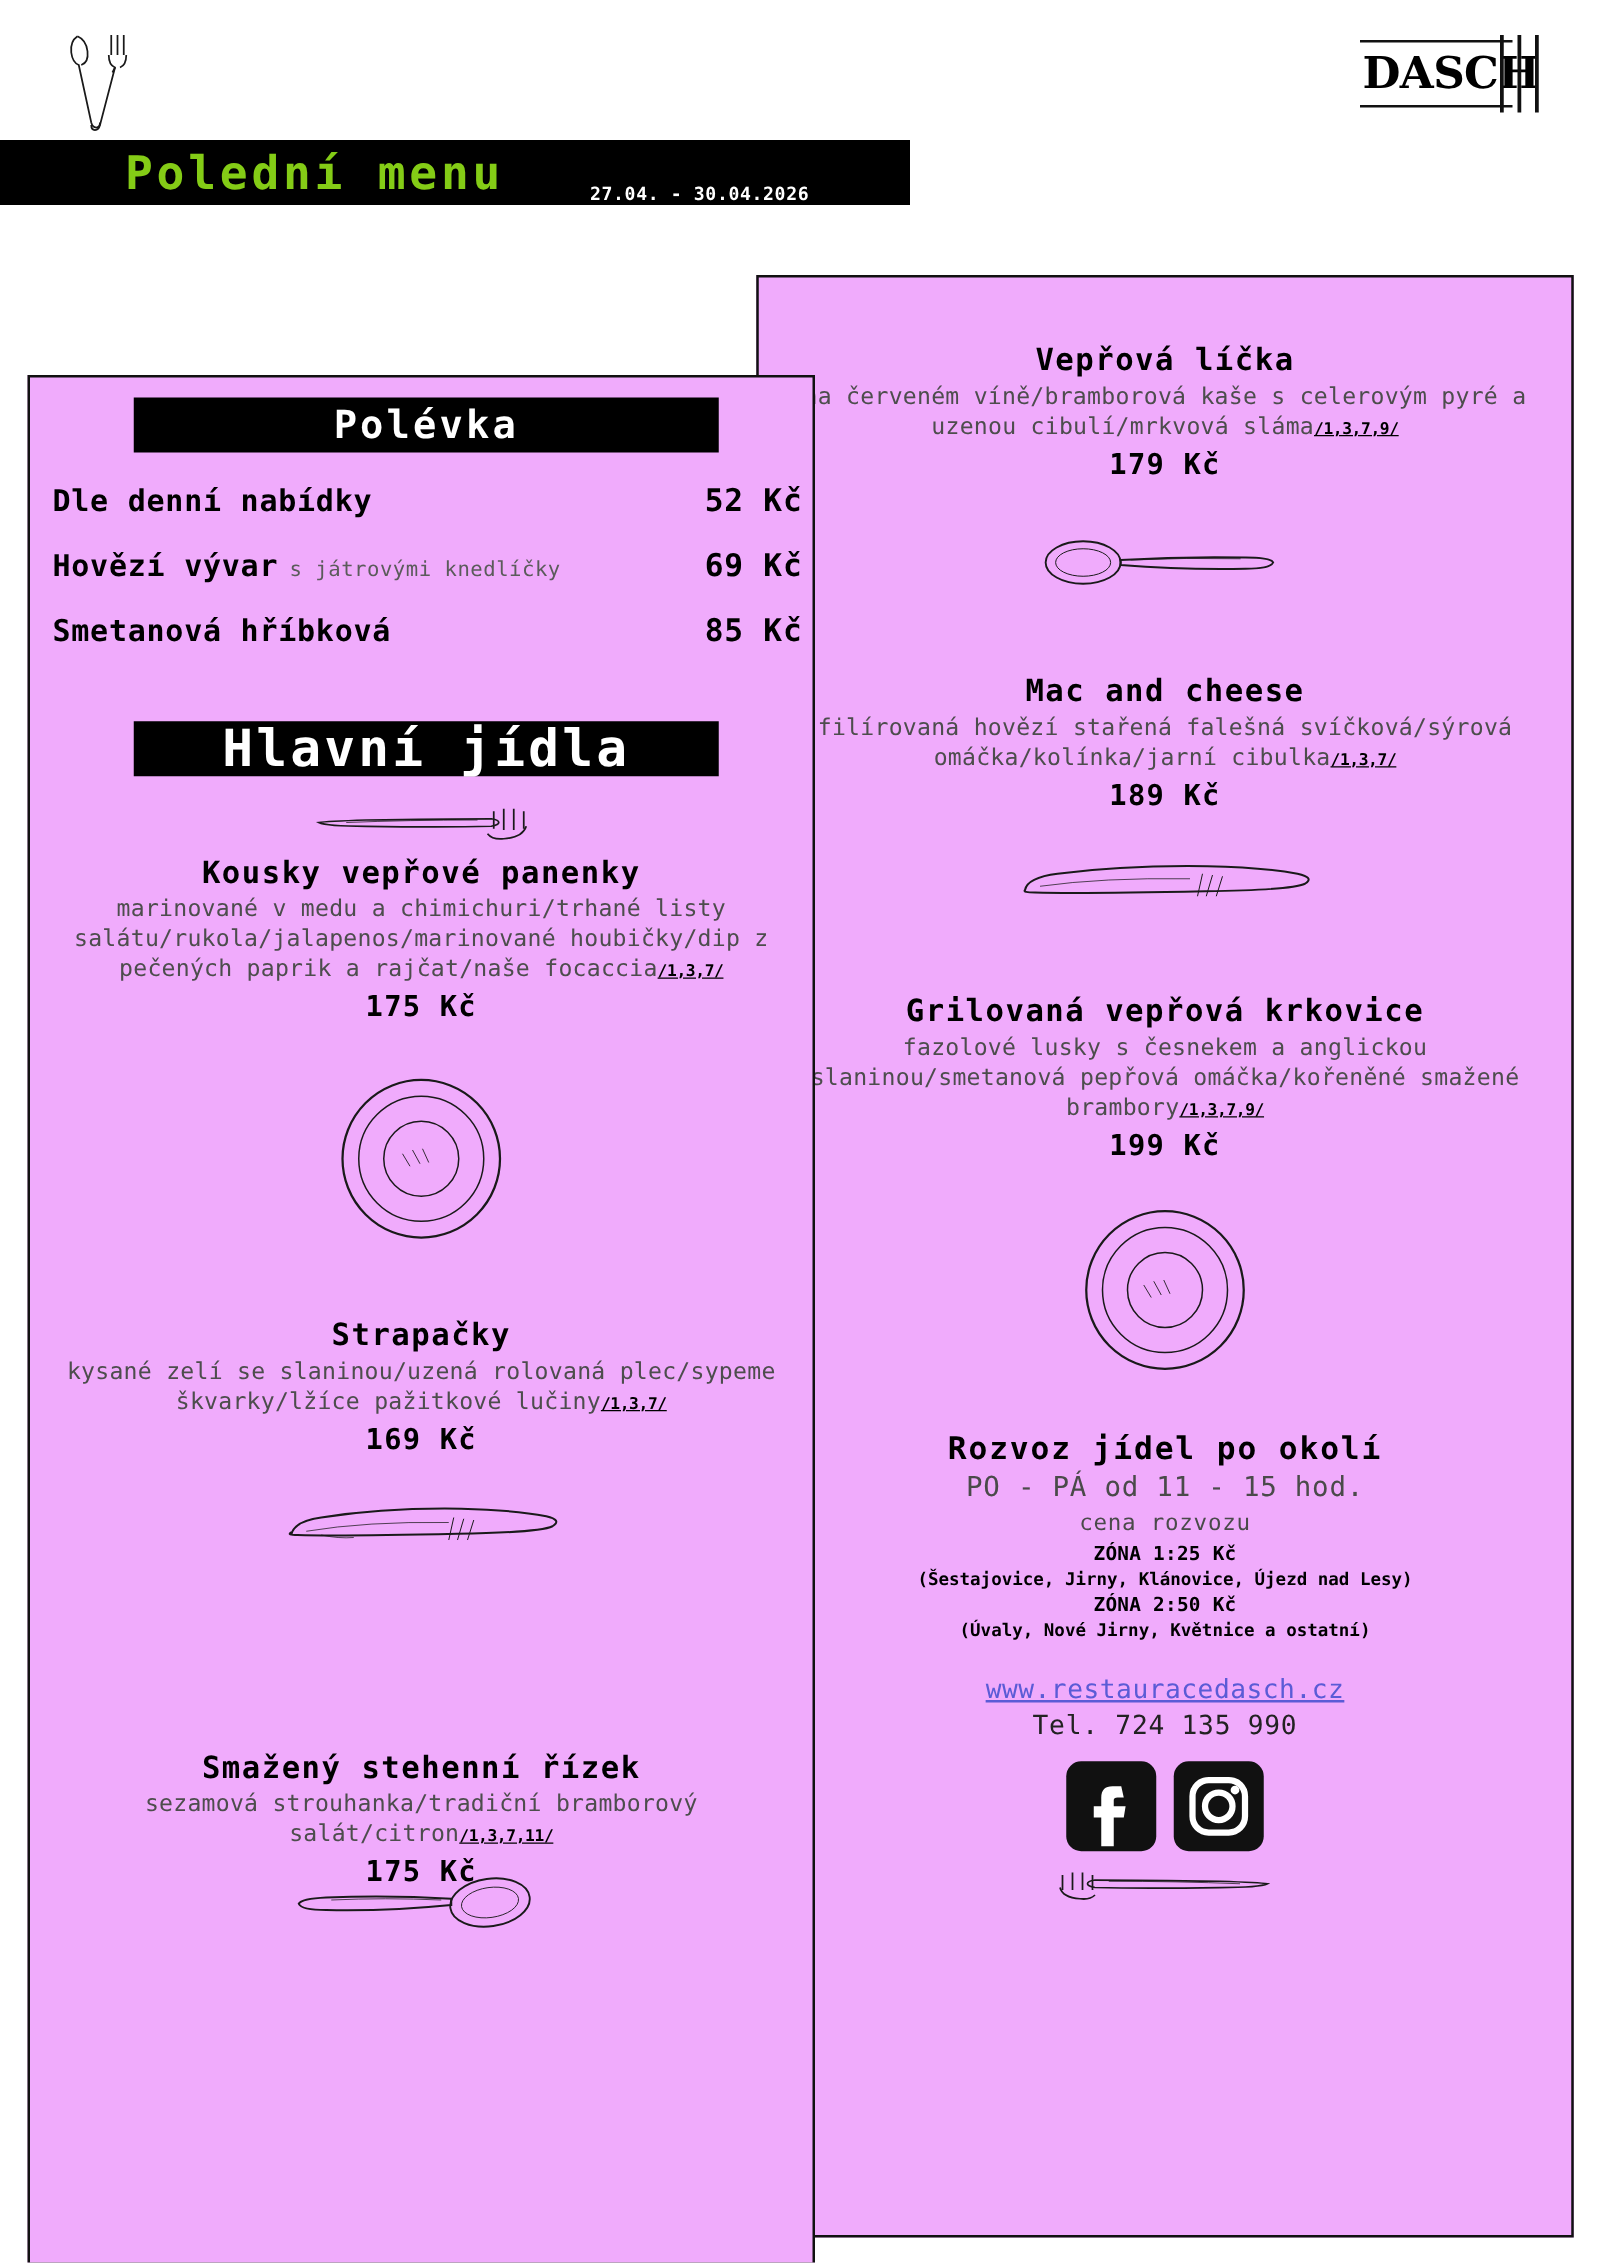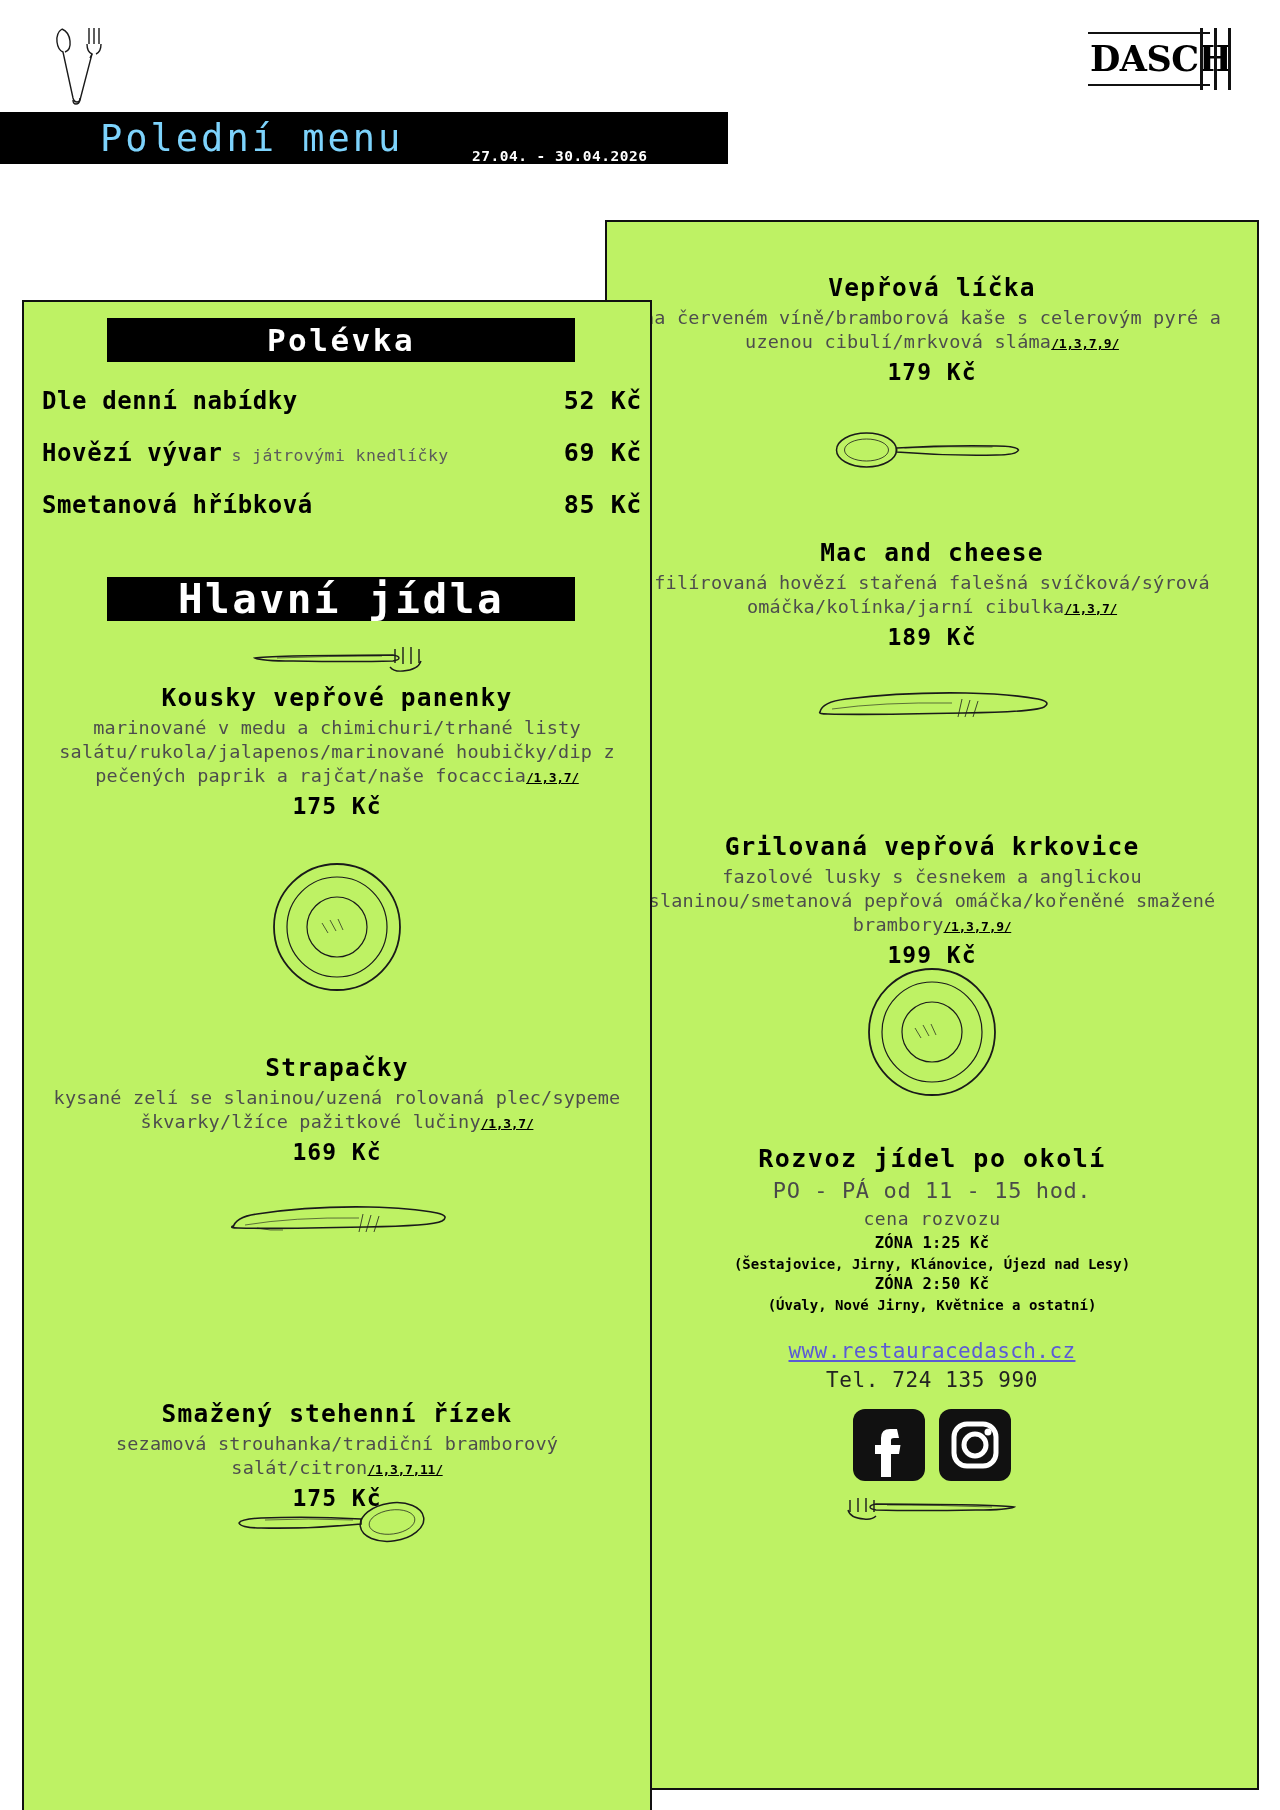--- a/index.html
+++ b/index.html
@@ -66,43 +66,43 @@
     left: 0;
     top: 112px;
     width: 728px;
     height: 52px;
     background: #000;
   }
   .title-bar .title {
     position: absolute;
     left: 100px;
     top: 5px;
-    color: #7dd3fc;
-    font-weight: 400;
+    color: #84cc16;
+    font-weight: 700;
     font-size: 37px;
     letter-spacing: 3px;
     line-height: 44px;
   }
   .title-meta {
     position: absolute;
     left: 472px;
     top: 128px;
     color: #fff;
     font-size: 14.5px;
     font-weight: 700;
     line-height: 19px;
     letter-spacing: 0.5px;
     white-space: pre-line;
     z-index: 3;
   }
 
   
   .panel {
     position: absolute;
-    background: #bef264;
+    background: #f0abfc;
     border: 2px solid #111;
     box-sizing: border-box;
   }
   .panel-right {
     left: 605px;
     top: 220px;
     width: 654px;
     height: 1570px;
     z-index: 1;
   }
@@ -214,21 +214,21 @@
   }
 
   
   #dish-l0 { top: 380px; }
   #dish-l1 { top: 750px; }
   #dish-l2 { top: 1060px; margin-top: 36px; }
 
   
   #dish-r0 { top: 50px; }
   #dish-r1 { top: 315px; }
-  #dish-r2 { top: 609px; text-align: center; }
+  #dish-r2 { top: 571px; text-align: center; }
 
   
   .illus {
     position: absolute;
     left: 50%;
     transform: translateX(-50%);
   }
   #illus-fork-l   { top: 335px; width: 180px; height: 40px; }
   #illus-plate-l  { top: 555px; width: 190px; height: 140px; }
   #illus-knife-l  { top: 890px; width: 220px; height: 60px; }

